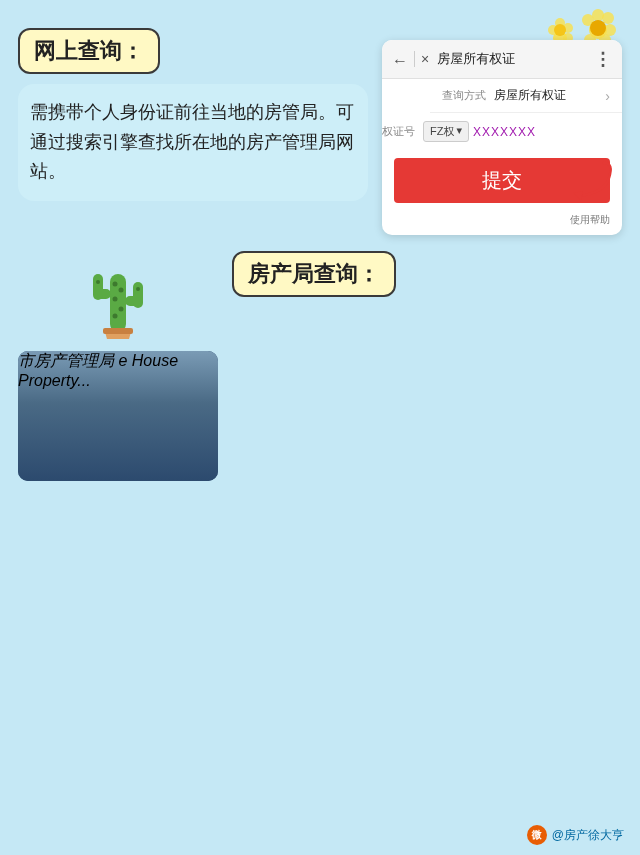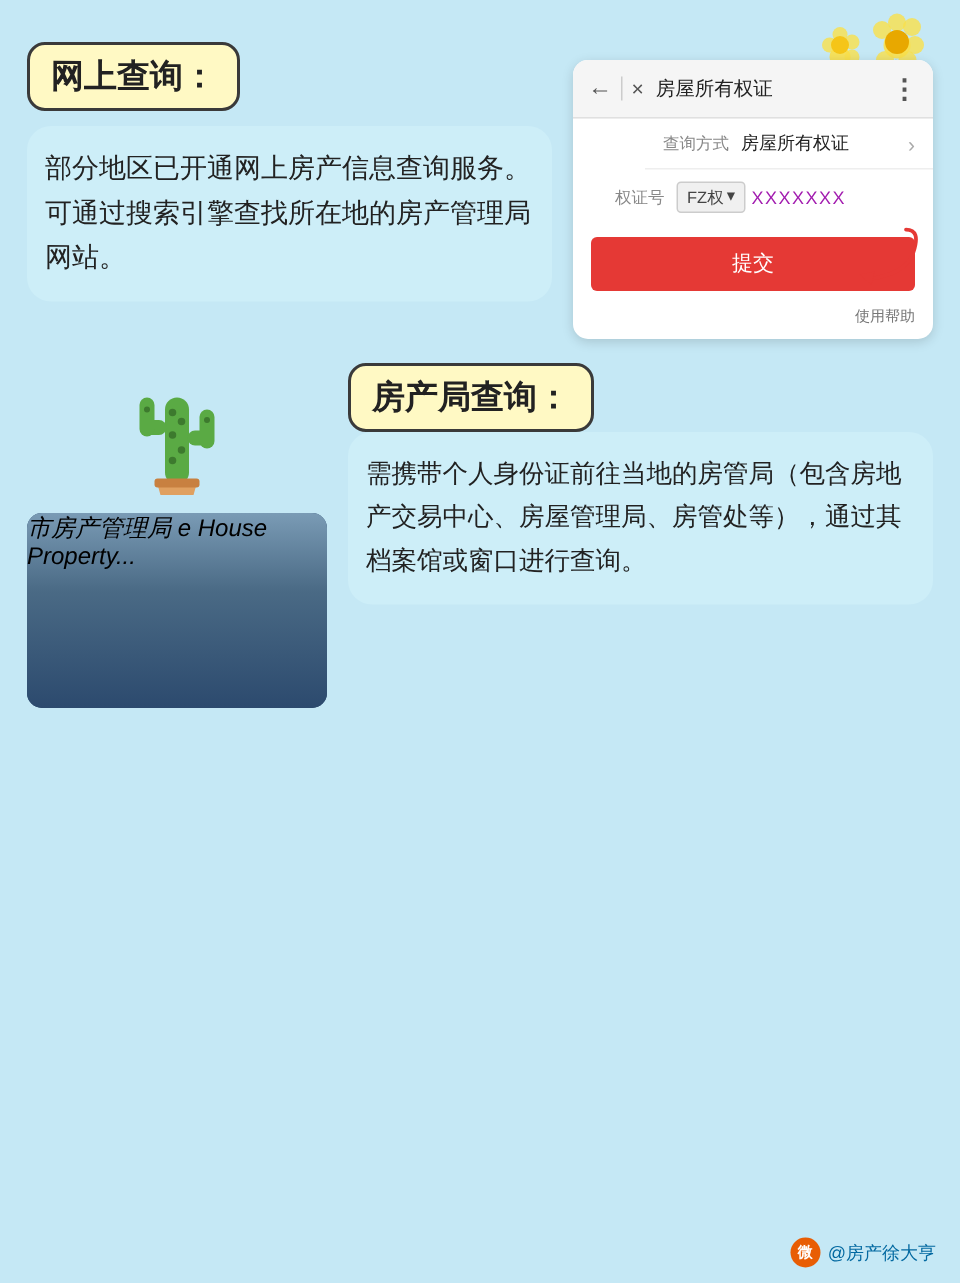--- a/index.html
+++ b/index.html
@@ -154,21 +154,21 @@
     }
 
     .phone-row-arrow {
       color: #aaa;
       font-size: 14px;
     }
 
     .phone-cert-row {
       display: flex;
       align-items: center;
-      padding: 8px 28px;
+      padding: 8px 0;
       font-size: 12px;
       color: #444;
     }
 
     .cert-prefix {
       background: #f0f0f0;
       border: 1px solid #ccc;
       padding: 2px 6px;
       border-radius: 3px;
       font-size: 11px;
@@ -185,21 +185,21 @@
     }
 
     .phone-submit-btn {
       background: #e53935;
       color: #fff;
       border: none;
       width: calc(100% - 24px);
       margin: 8px 12px;
       padding: 9px;
       border-radius: 4px;
-      font-size: 14px;
+      font-size: 20px;
       text-align: center;
       display: block;
     }
 
     .phone-help-text {
       text-align: right;
       padding: 2px 12px 8px;
       font-size: 10px;
       color: #777;
     }
@@ -245,20 +245,21 @@
       height: 100%;
       position: relative;
       background: linear-gradient(180deg, #7a9bb5 0%, #4a6a85 40%, #2c4a6e 100%);
     }
 
     
     .bottom-right {
       flex: 1;
       display: flex;
       flex-direction: column;
+      gap: 10px;
     }
 
     .right-text-box {
       background: #cdeef8;
       border-radius: 16px;
       padding: 14px 12px;
       font-size: 17px;
       line-height: 1.7;
       color: #222;
     }
@@ -334,21 +335,21 @@
       <ellipse cx="50" cy="50" rx="8" ry="3" fill="#5aaa44" transform="rotate(30 50 50)"></ellipse>
     </svg>
   </div>
 
   <div class="top-section">
 
     <div class="left-panel">
       <div class="section-title-box">
         <span>网上查询：</span>
       </div>
-      <div class="left-text-box">部分地区已开通网上房产信息查询服务。可通过搜索引擎查找所在地的房产管理局网站。</div>
+      <div class="left-text-box">需携带个人身份证前往当地的房管局。可通过搜索引擎查找所在地的房产管理局网站。</div>
     </div>
 
     <div class="right-panel">
       <div class="phone-ui">
 
         <div class="phone-header">
           <div class="phone-header-left">
             <span class="phone-back-arrow">←</span>
             <div class="phone-divider-v"></div>
             <span class="phone-close-x">×</span>
@@ -449,21 +450,20 @@
           <text x="100" y="112" text-anchor="middle" fill="white" font-size="13" font-weight="bold" font-family="SimHei,Microsoft YaHei,sans-serif">市房产管理局</text>
           <text x="100" y="124" text-anchor="middle" fill="rgba(255,255,255,0.65)" font-size="8" font-family="Arial,sans-serif">e House Property...</text>
         </rect></rect></rect></div>
       </div>
     </div>
 
     <div class="bottom-right">
       <div class="section-title-box">
         <span>房产局查询：</span>
       </div>
-      <div class="right-text-box">需携带个人身份证前往当地的房管局（包含房地产交易中心、房屋管理局、房管处等），通过其档案馆或窗口进行查询。</div>
     </div>
   </div>
 
   <div class="watermark">
     <div class="watermark-icon">
       <span>微</span>
     </div>
     <span class="watermark-text">@房产徐大亨</span>
   </div>
 

